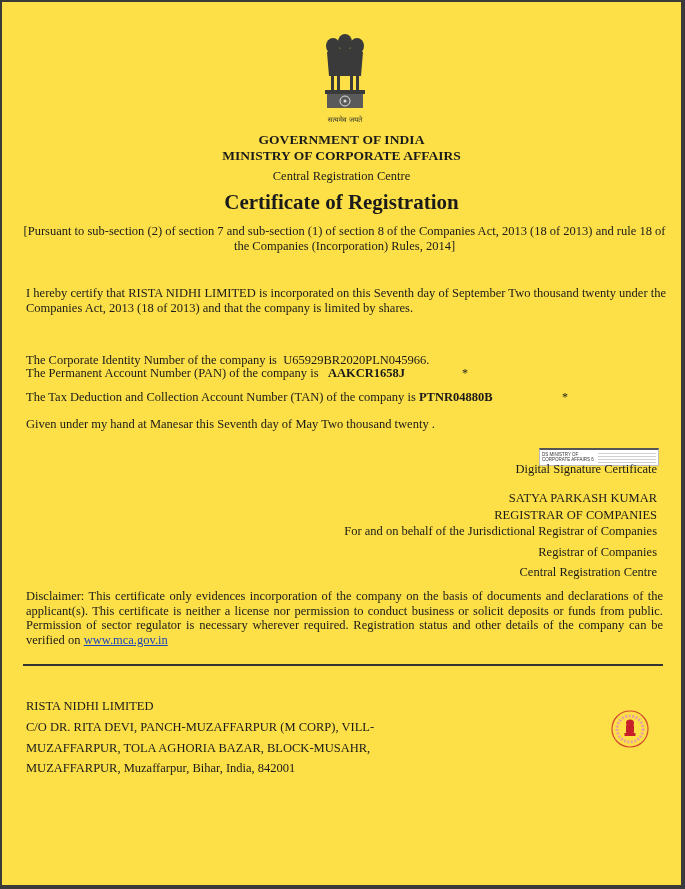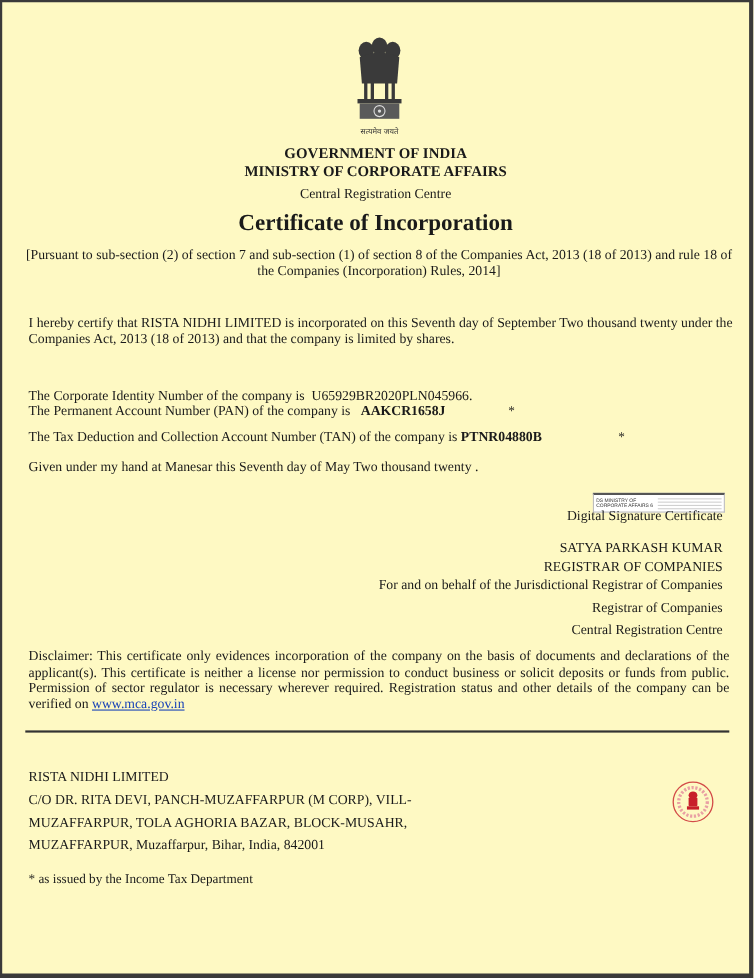--- a/index.html
+++ b/index.html
@@ -10,21 +10,21 @@
     color: #1a1a1a;
   }
   .page {
     position: relative;
     width: 685px; height: 889px;
     box-sizing: border-box;
     border-top: 2px solid #3a3a3a;
     border-left: 2px solid #3a3a3a;
     border-right: 4px solid #3a3a3a;
     border-bottom: 4px solid #3a3a3a;
-    background: #fef9c3;
+    background: #fde047;
   }
   .abs { position: absolute; }
   .emblem { left: 313px; top: 28px; width: 60px; height: 96px; }
   .center { left: 0; width: 679px; text-align: center; }
   .h-gov { top: 130px; font-weight: bold; font-size: 13.5px; letter-spacing: 0.1px; }
   .h-min { top: 146px; font-weight: bold; font-size: 13.5px; }
   .h-crc { top: 167px; font-size: 12.5px; }
   .h-title { top: 188px; font-weight: bold; font-size: 21px; }
   .pursuant { top: 222px; left: 20px; width: 645px; text-align: center; font-size: 12.5px; line-height: 15px; }
   .para { left: 24px; font-size: 12.5px; line-height: 15px; }
@@ -86,21 +86,21 @@
       </g>
       <circle cx="30" cy="71" r="5" fill="none" stroke="#ddd" stroke-width="1"></circle>
       <circle cx="30" cy="71" r="1.5" fill="#ddd"></circle>
       <text x="30" y="92" text-anchor="middle" font-size="7" fill="#333" font-family="DejaVu Sans, sans-serif">सत्यमेव जयते</text>
     </svg>
   </div>
 
   <div class="abs center h-min">MINISTRY OF CORPORATE AFFAIRS</div>
   <div class="abs center h-gov">GOVERNMENT OF INDIA</div>
   <div class="abs center h-crc">Central Registration Centre</div>
-  <div class="abs center h-title">Certificate of Incorporation</div>
+  <div class="abs center h-title">Certificate of Registration</div>
   <div class="abs pursuant">[Pursuant to sub-section (2) of section 7 and sub-section (1) of section 8 of the Companies Act, 2013 (18 of 2013) and rule 18 of the Companies (Incorporation) Rules, 2014]</div>
 
   <div class="abs para p-certify">I hereby certify that RISTA NIDHI LIMITED is incorporated on this Seventh day of September Two thousand twenty under the Companies Act, 2013 (18 of 2013) and that the company is limited by shares.</div>
 
   <div class="abs para p-cin">
     <span>The Corporate Identity Number of the company is</span>&nbsp;
     <span>U65929BR2020PLN045966.</span>
   </div>
 
   <div class="abs para p-pan">
@@ -138,21 +138,20 @@
     <span>Disclaimer: This certificate only evidences incorporation of the company on the basis of documents and declarations of the applicant(s). This certificate is neither a license nor permission to conduct business or solicit deposits or funds from public. Permission of sector regulator is necessary wherever required. Registration status and other details of the company can be verified on </span><a>www.mca.gov.in</a>
   </div>
 
   <div class="abs rule"></div>
 
   <div class="abs addr a1">RISTA NIDHI LIMITED</div>
   <div class="abs addr a2">C/O DR. RITA DEVI, PANCH-MUZAFFARPUR (M CORP), VILL-</div>
   <div class="abs addr a3">MUZAFFARPUR, TOLA AGHORIA BAZAR, BLOCK-MUSAHR,</div>
   <div class="abs addr a4">MUZAFFARPUR, Muzaffarpur, Bihar, India, 842001</div>
 
-  <div class="abs footnote">* as issued by the Income Tax Department</div>
 
   <div class="abs seal">
     <svg width="40" height="40" viewBox="0 0 40 40">
       <circle cx="20" cy="20" r="18" fill="none" stroke="#c8202a" stroke-width="1.2" opacity="0.8"></circle>
       <circle cx="20" cy="20" r="13" fill="none" stroke="#e9a0a4" stroke-width="3" stroke-dasharray="2 1.5"></circle>
       <g fill="#c8202a">
         <ellipse cx="20" cy="14" rx="4" ry="3.5"></ellipse>
         <rect x="16" y="16" width="8" height="8" rx="1"></rect>
         <rect x="14.5" y="24" width="11" height="3"></rect>
       </g>

